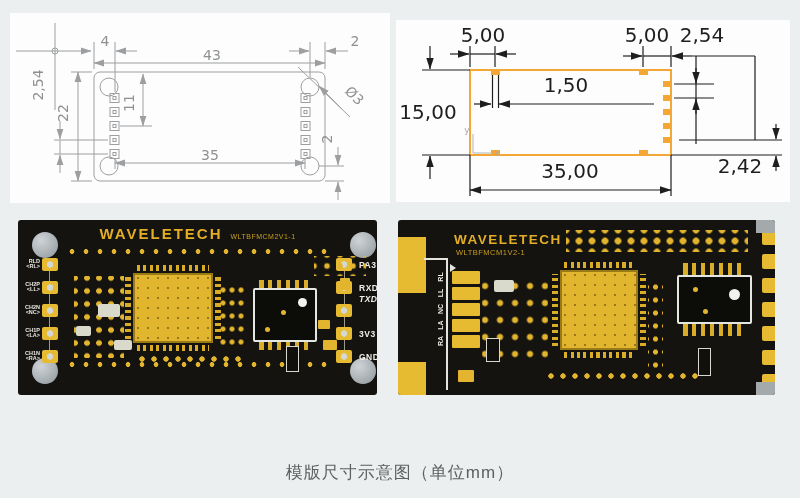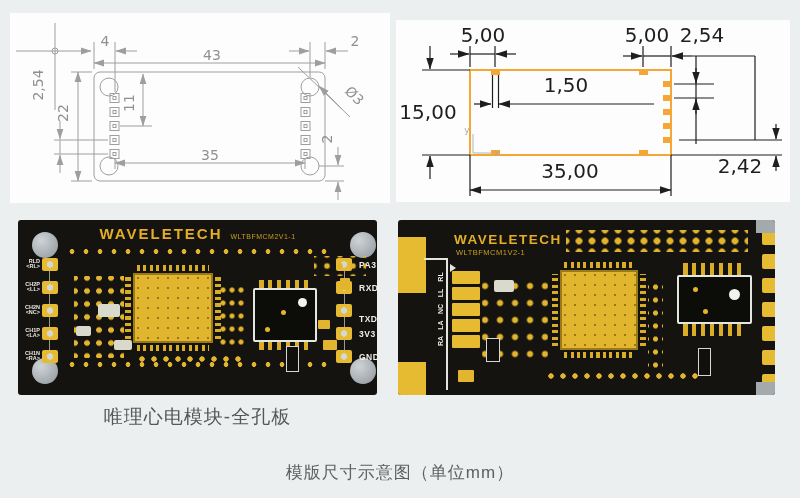--- a/index.html
+++ b/index.html
@@ -302,21 +302,21 @@
         <span>&lt;RA&gt;</span>
       </div>
 
     <div class="pad" style="left:318px;top:37.5px;"></div>
     <div class="pad" style="left:318px;top:60.5px;"></div>
     <div class="pad" style="left:318px;top:83.5px;"></div>
     <div class="pad" style="left:318px;top:106.5px;"></div>
     <div class="pad" style="left:318px;top:129.5px;"></div>
     <div class="rpin" style="top:40px;">PA3</div>
     <div class="rpin" style="top:63px;">RXD</div>
-    <div class="rpin" style="top:94px;">TXD</div>
+    <div class="rpin" style="top:74px;font-style:italic;">TXD</div>
     <div class="rpin" style="top:109px;">3V3</div>
     <div class="rpin" style="top:132px;">GND</div>
 
     <div class="dots" style="left:56px;top:56px;width:50px;height:82px;--dr:2.6px;background-size:12px 13px;"></div>
     <div class="comp" style="left:80px;top:84px;width:22px;height:13px;"></div>
     <div class="comp" style="left:58px;top:106px;width:15px;height:10px;"></div>
     <div class="comp" style="left:96px;top:120px;width:18px;height:10px;"></div>
 
     <div class="qfp" style="left:115px;top:53px;width:80px;height:70px;">
       <div class="pins-h top"></div>
@@ -396,15 +396,14 @@
     <div class="castpad" style="top:34px;"></div>
     <div class="castpad" style="top:58px;"></div>
     <div class="castpad" style="top:82px;"></div>
     <div class="castpad" style="top:106px;"></div>
     <div class="castpad" style="top:130px;"></div>
     <div class="castpad" style="top:154px;"></div>
     <div class="graycorner" style="top:0;"></div>
     <div class="graycorner" style="top:162px;"></div>
   </div>
 
-  <div class="caption" id="caption-full">唯理心电模块-全孔板</div>
   <div id="footer-caption">模版尺寸示意图（单位mm）</div>
 </div>
 
 </body></html>

